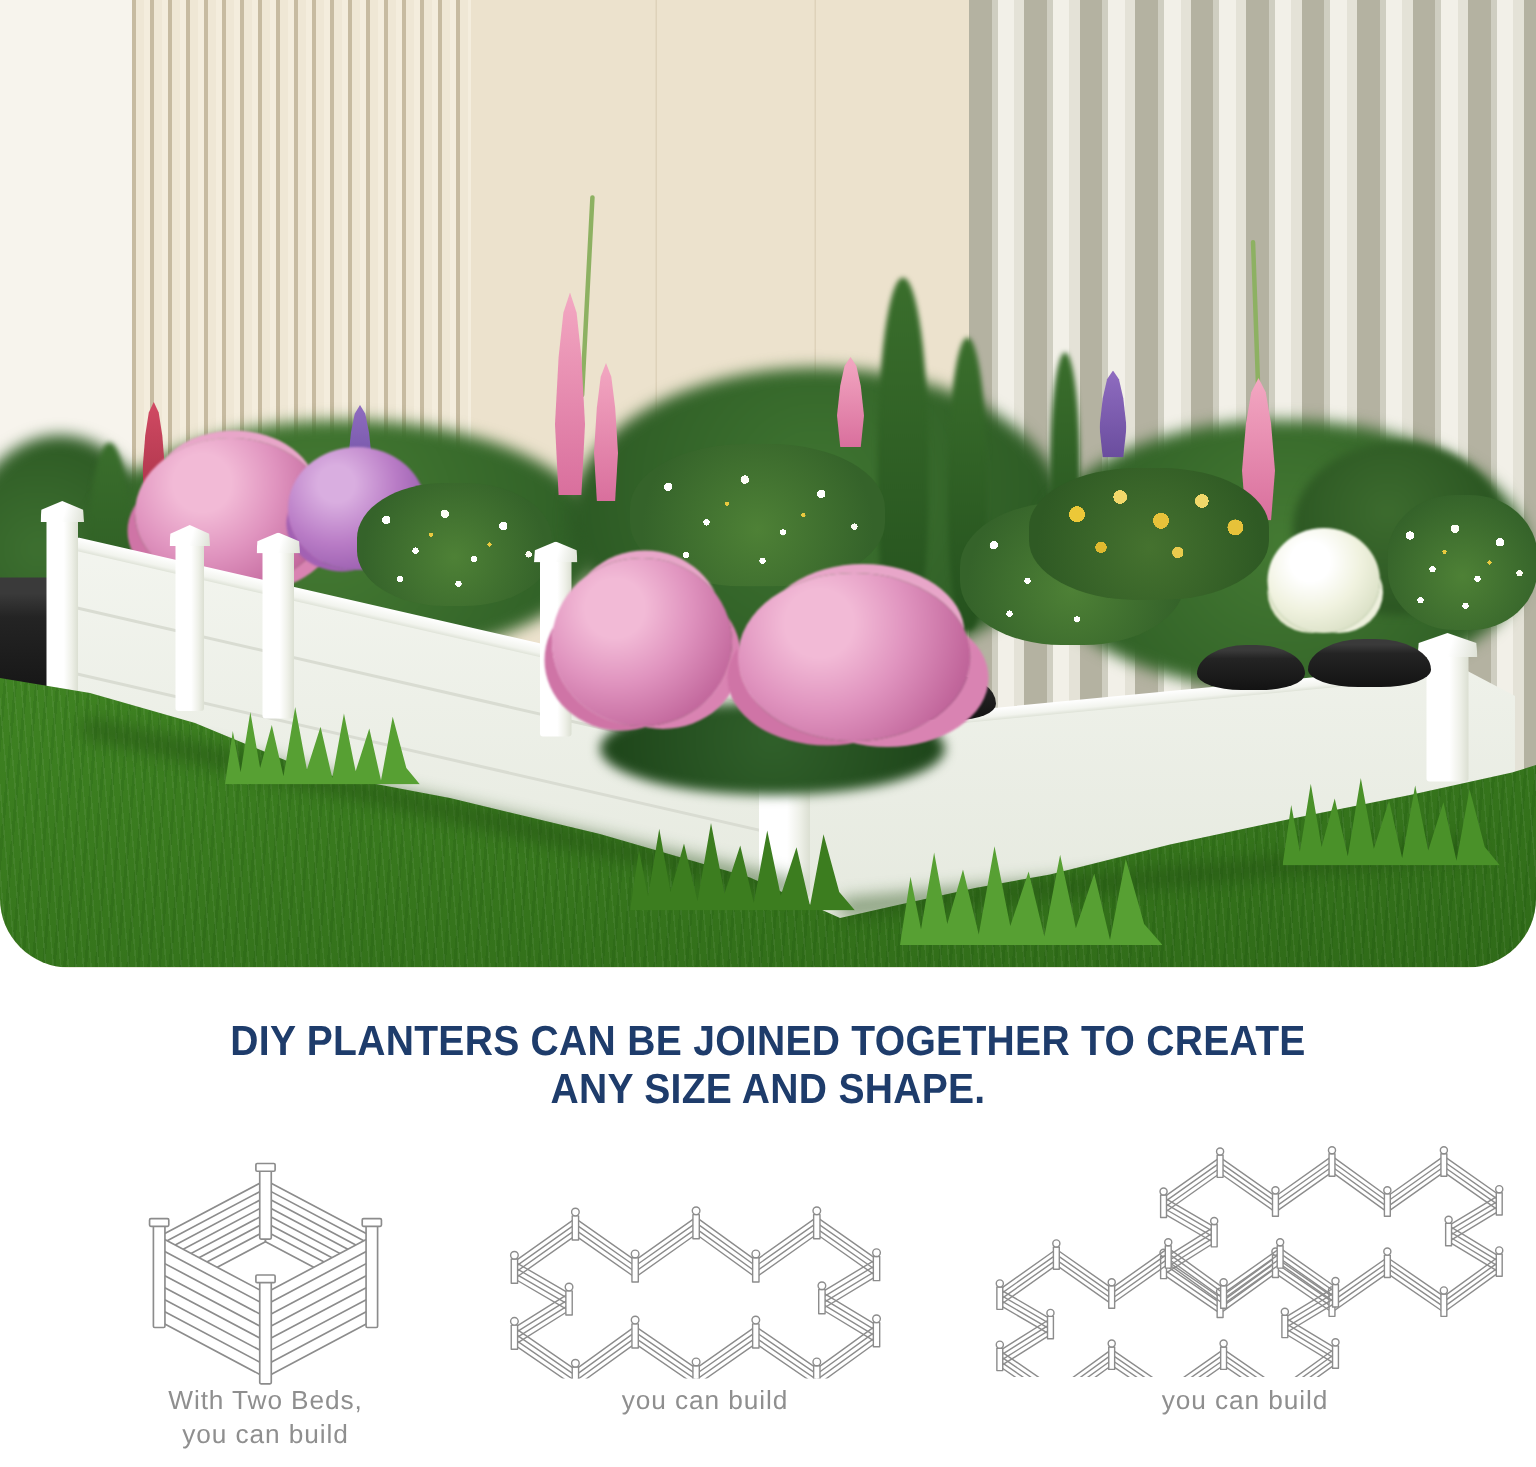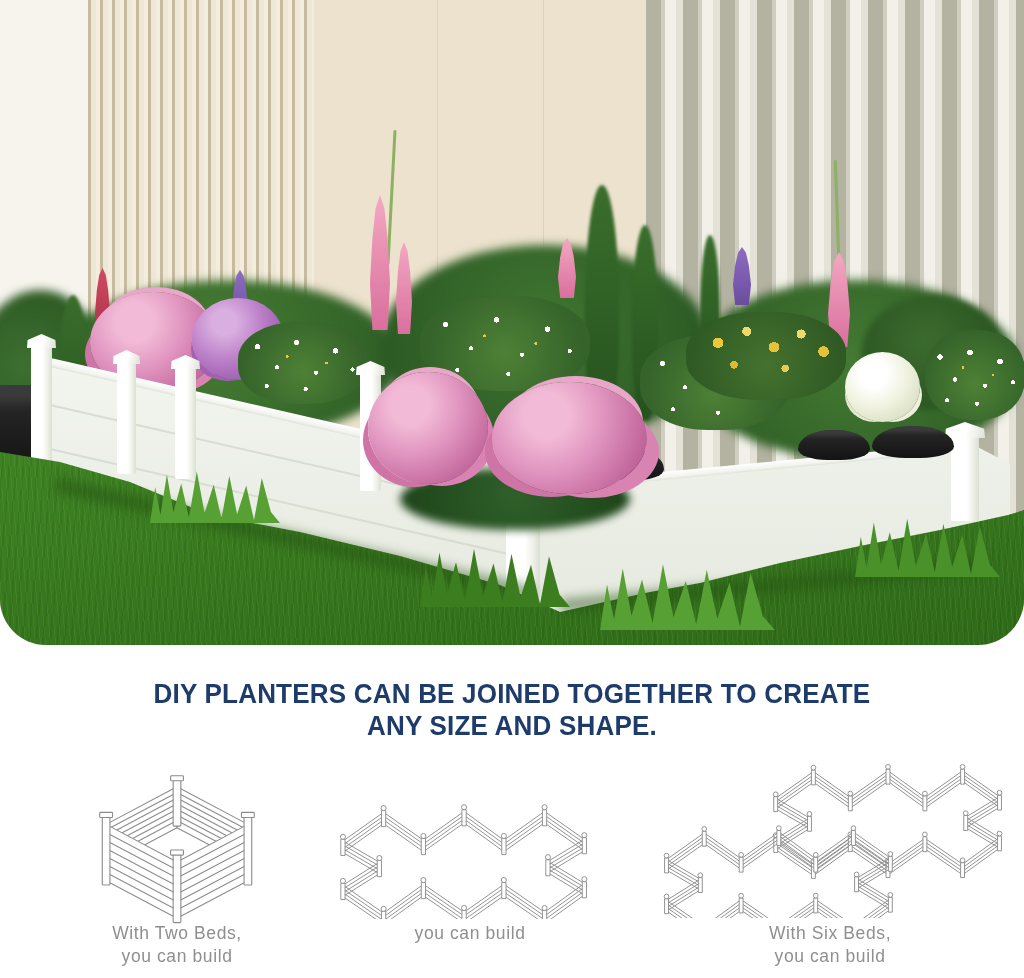--- a/index.html
+++ b/index.html
@@ -295,16 +295,15 @@
   </div>
 
   <div class="caption" style="left:62px;top:162px;width:230px;">
     <span>With Two Beds,</span>
     <span>you can build</span>
   </div>
   <div class="caption" style="left:355px;top:162px;width:230px;">
     <span>you can build</span>
   </div>
   <div class="caption" style="left:715px;top:162px;width:230px;">
-    <span>With Six Beds,</span>
     <span>you can build</span>
   </div>
 </div>
 
 </body></html>

